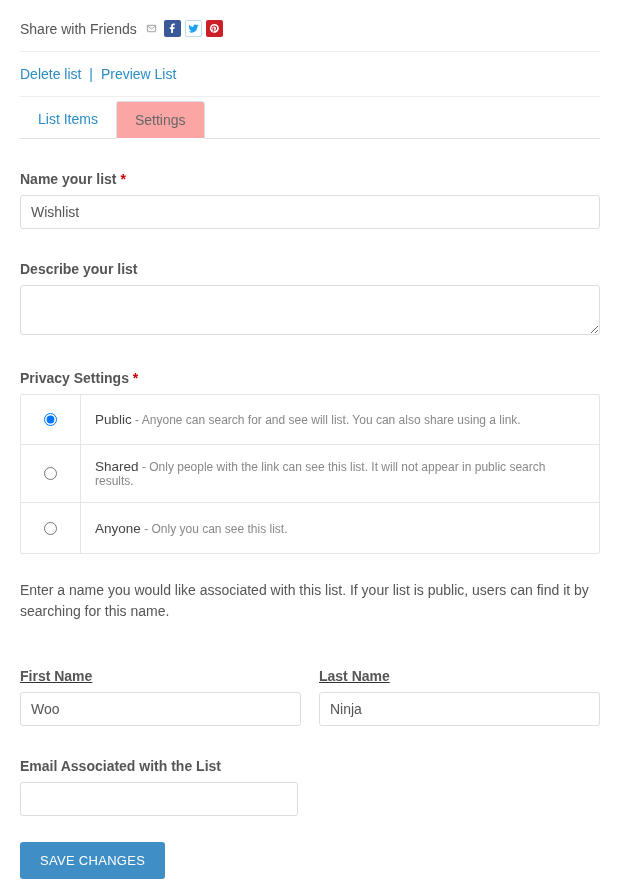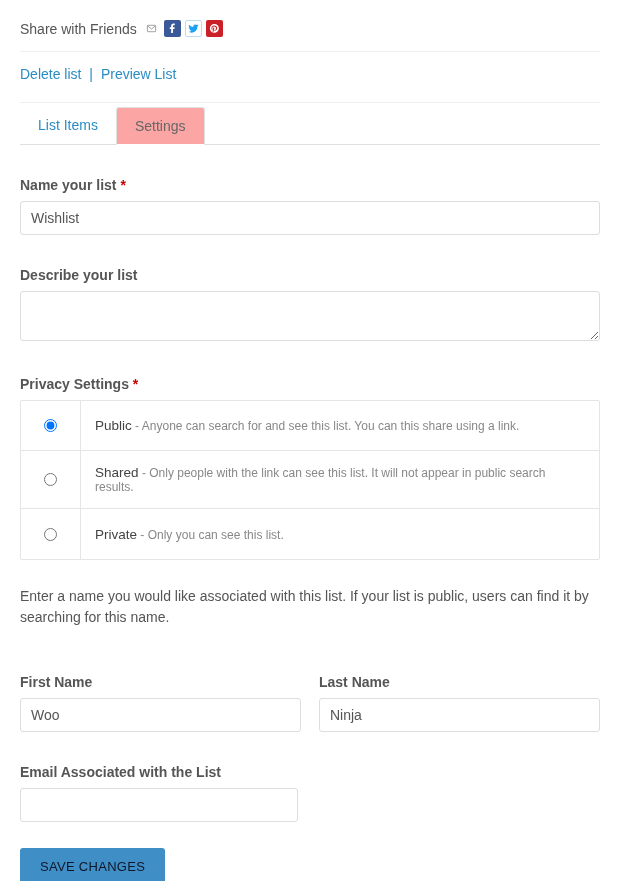--- a/index.html
+++ b/index.html
@@ -25,21 +25,21 @@
       width: 17px; height: 17px;
       border-radius: 2px;
       display: flex; align-items: center; justify-content: center;
     }
     .mail-icon svg { width: 15px; height: 15px; }
     .fb { background: #3b5998; }
     .tw { background: #fff; border:1px solid #bde; }
     .pin { background: #cb2027; }
     .icon-box svg { width: 11px; height: 11px; }
     .links-row {
-      padding-bottom: 20px;
+      padding-bottom: 14px;
       margin-bottom: 4px;
       border-bottom: 1px solid #eee;
       font-size: 14px;
     }
     .link { color: #2b8cc4; text-decoration: none; cursor: pointer; }
     .sep { color: #2b8cc4; margin: 0 4px; }
     .tabs {
       display: flex;
       border-bottom: 1px solid #e0e0e0;
       margin-bottom: 30px;
@@ -108,26 +108,26 @@
       color: #444;
       font-size: 13.5px;
       font-weight: 400;
     }
     .helper-text {
       color: #555;
       font-size: 14px;
       line-height: 1.5;
       margin-bottom: 14px;
     }
-    .name-row { display: flex; gap: 18px; margin-bottom: 26px; }
+    .name-row { display: flex; gap: 18px; margin-bottom: 26px; text-decoration: underline; }
     .name-col { flex: 1; }
     .email-field .text-input { width: 48%; }
     .save-btn {
       background: #3f8ec6;
-      color: #0f172a;
+      color: #ffffff;
       border: none;
       border-radius: 3px;
       padding: 11px 20px;
       font-size: 13px;
       font-weight: 500;
       letter-spacing: 0.3px;
       cursor: pointer;
     }
   </style>
 </head>
@@ -190,37 +190,37 @@
   <label class="form-label">
     <span>Privacy Settings</span>
     <span class="req"> *</span>
   </label>
   <div class="privacy-table">
     <div class="privacy-row">
       <div class="privacy-radio-cell">
         <input type="radio" name="privacy" checked="" style="">
       </div>
       <div class="privacy-label-cell">
-        <strong>Public</strong><span> - Anyone can search for and see this list. You can this share using a link.</span>
+        <strong>Public</strong><span> - Anyone can search for and see will list. You can also share using a link.</span>
       </div>
     </div>
     <div class="privacy-row">
       <div class="privacy-radio-cell">
         <input type="radio" name="privacy" style="">
       </div>
       <div class="privacy-label-cell">
         <strong>Shared</strong><span> - Only people with the link can see this list. It will not appear in public search results.</span>
       </div>
     </div>
     <div class="privacy-row">
       <div class="privacy-radio-cell">
         <input type="radio" name="privacy" style="">
       </div>
       <div class="privacy-label-cell">
-        <strong>Private</strong><span> - Only you can see this list.</span>
+        <strong>Anyone</strong><span> - Only you can see this list.</span>
       </div>
     </div>
   </div>
 </div>
 
 <p class="helper-text">Enter a name you would like associated with this list. If your list is public, users can find it by searching for this name.</p>
 
 <div class="name-row">
   <div class="name-col">
     <label class="form-label">First Name</label>

